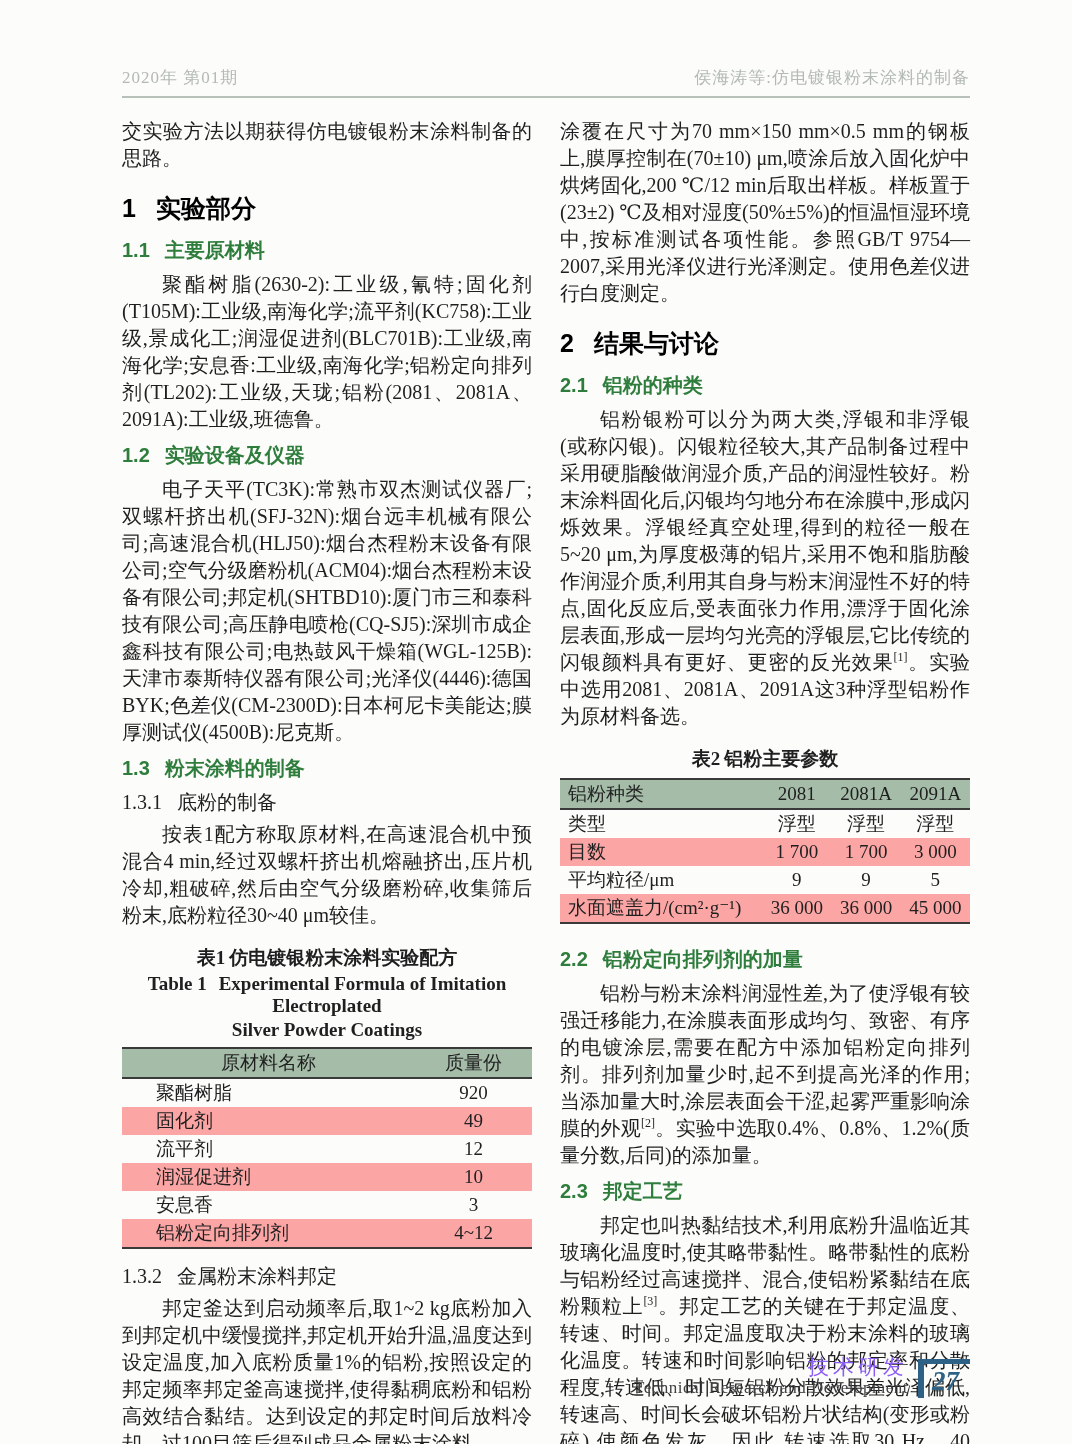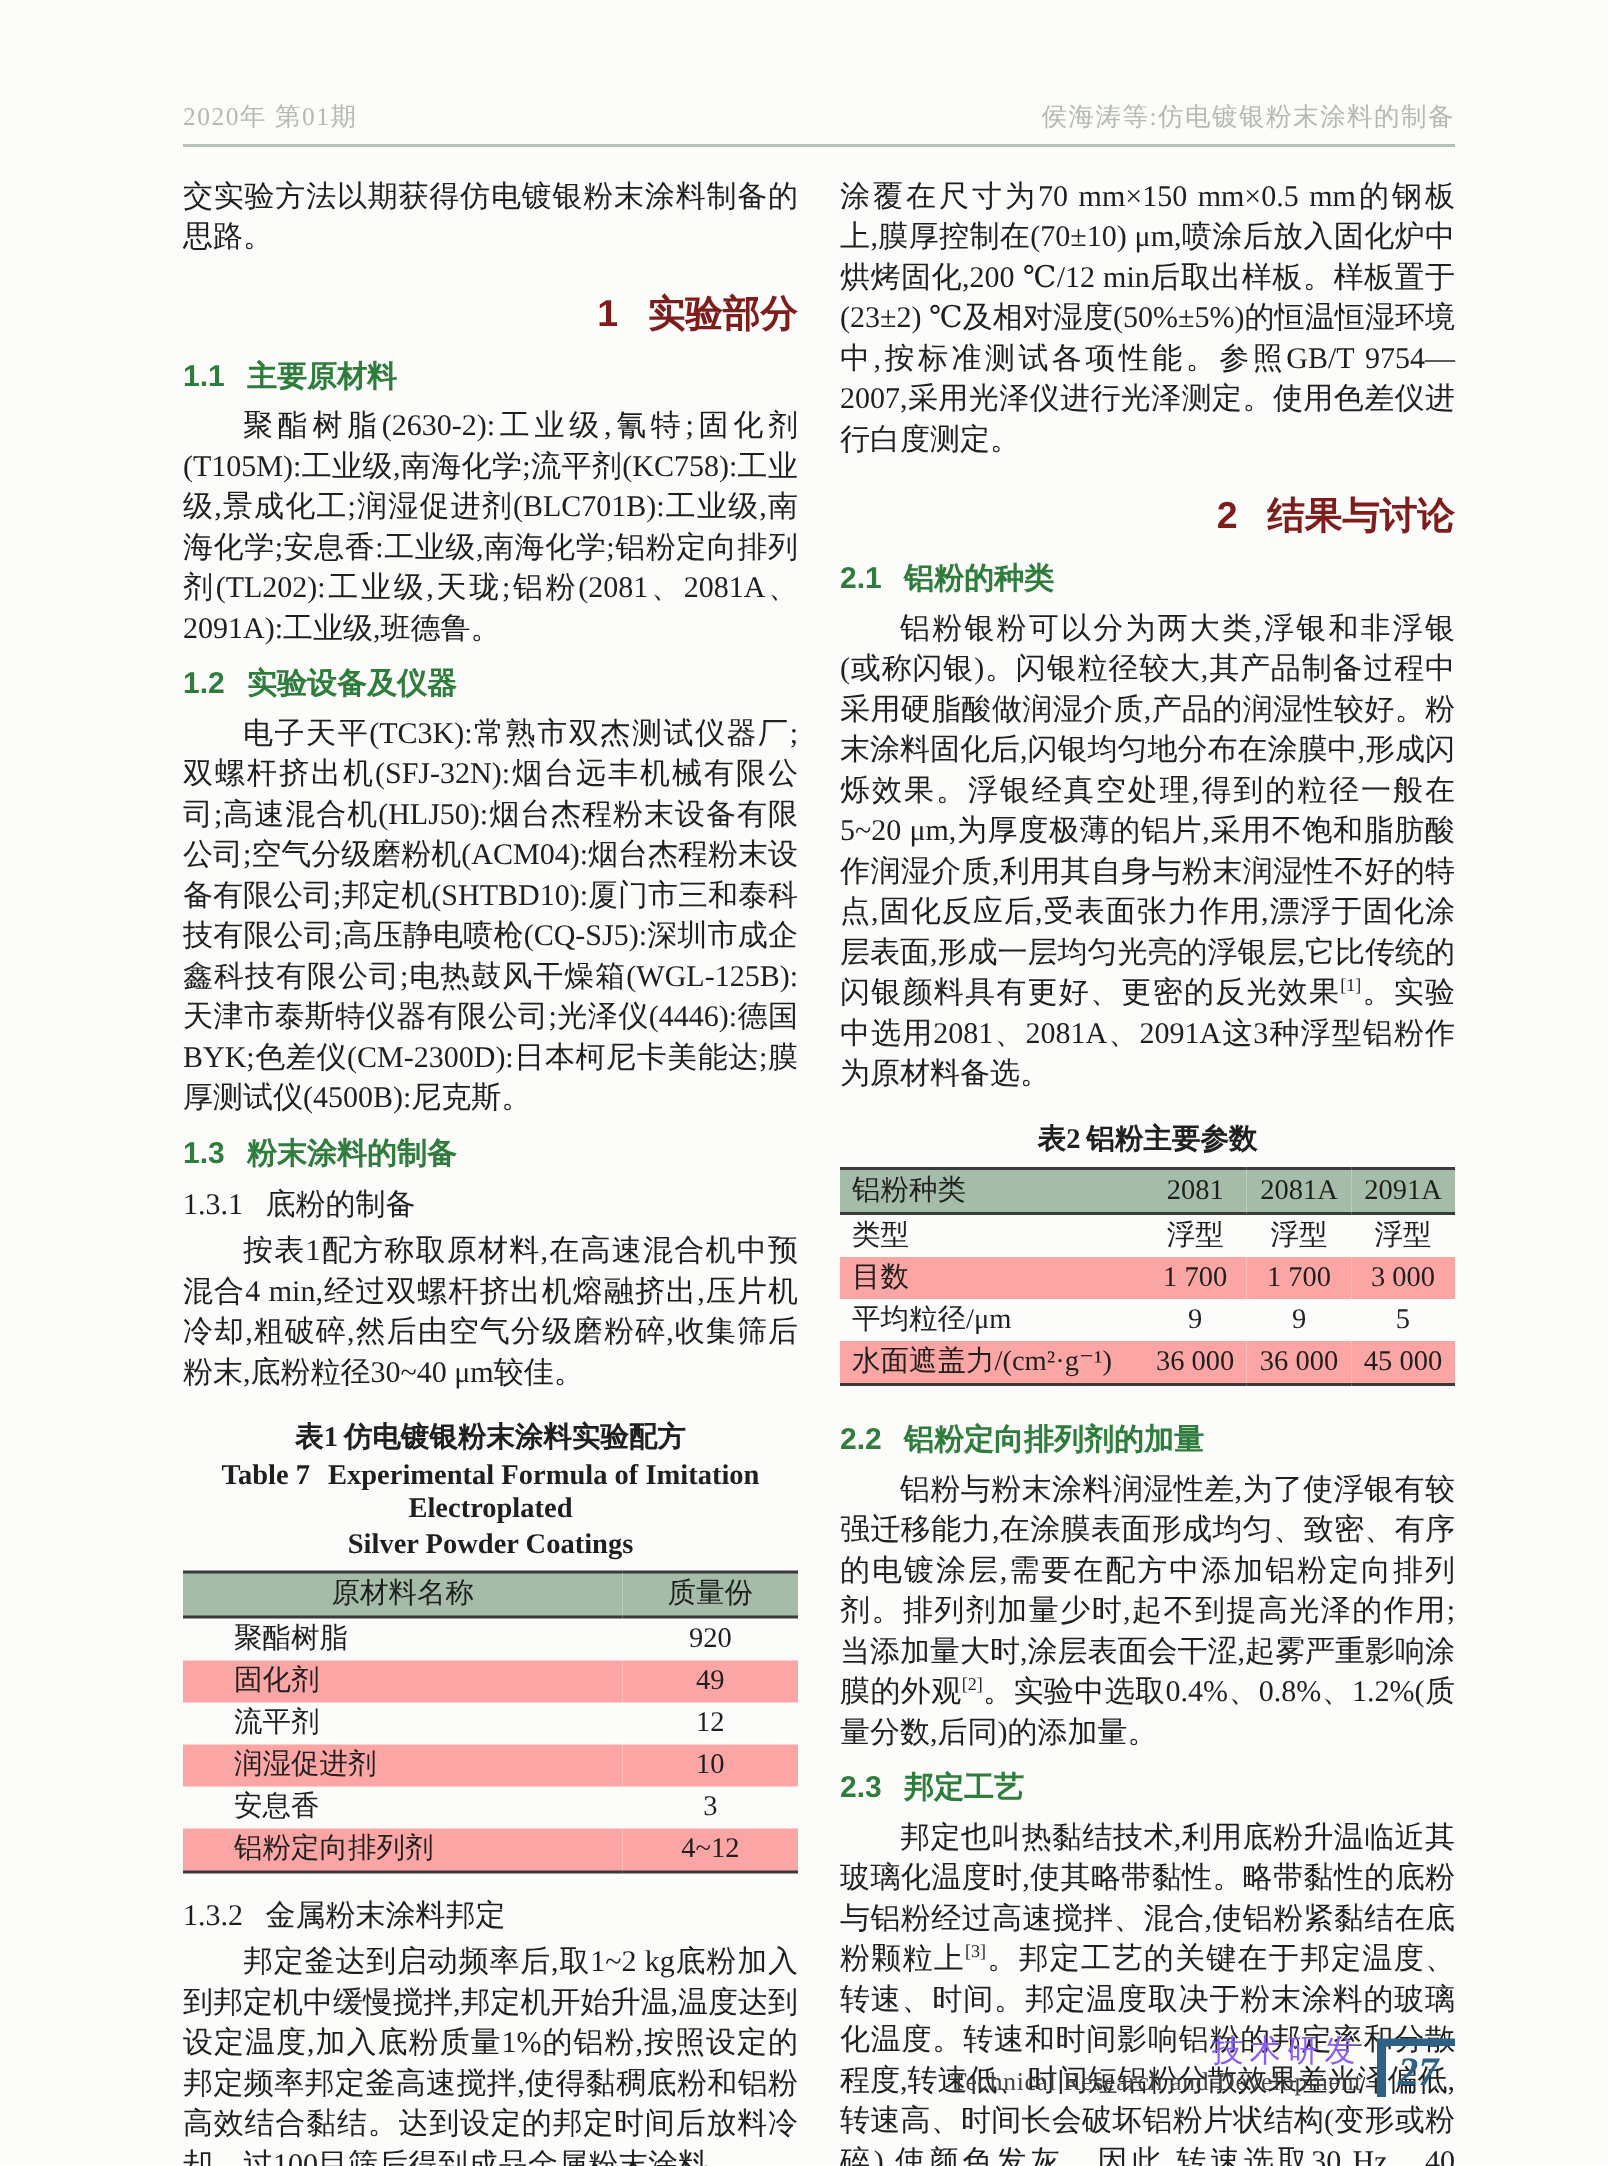--- a/index.html
+++ b/index.html
@@ -17,21 +17,21 @@
     padding-bottom:7px; border-bottom:2px solid #b9bfb9;
   }
   
   .content { position:absolute; left:122px; top:118px; width:848px; display:flex; gap:28px; }
   .col { width:410px; }
   p.body { margin:0; font-size:20px; line-height:27px; text-align:justify; text-indent:2em; }
   p.noindent { text-indent:0; }
   sup.ref { font-size:12px; line-height:0; }
   .h1 {
     font-family:"Liberation Sans","DejaVu Sans",sans-serif; font-weight:bold;
-    color:#7f1d1d; font-size:25px; margin:20px 0 12px;text-align:right;
+    color:#000000; font-size:25px; margin:20px 0 12px;
   }
   .h1 .hnum { margin-right:20px; }
   .h2 {
     font-family:"Liberation Sans","DejaVu Sans",sans-serif; font-weight:bold;
     color:#2e7d3c; font-size:20px; margin:9px 0 7px;
   }
   .h2 .hnum { margin-right:15px; }
   .h3 { font-size:20px; font-weight:normal; color:#1f1f1f; margin:7px 0 5px; }
   .h3 .hnum { margin-right:15px; }
   
@@ -99,21 +99,21 @@
       </div>
       <div class="h3">
         <span class="hnum">1.3.1</span><span>底粉的制备</span>
       </div>
       <p class="body">按表1配方称取原材料,在高速混合机中预混合4 min,经过双螺杆挤出机熔融挤出,压片机冷却,粗破碎,然后由空气分级磨粉碎,收集筛后粉末,底粉粒径30~40 μm较佳。</p>
 
       <div class="tcap-cn">
         <span class="cap-label">表1</span><span>仿电镀银粉末涂料实验配方</span>
       </div>
       <div class="tcap-en">
-        <span class="cap-label">Table 7</span><span>Experimental Formula of Imitation Electroplated</span>
+        <span class="cap-label">Table 1</span><span>Experimental Formula of Imitation Electroplated</span>
       </div>
       <div class="tcap-en">Silver Powder Coatings</div>
 
       <table class="datatable t1">
         <tbody>
           <tr class="thead">
             <td class="lbl">原材料名称</td>
             <td>质量份</td>
           </tr>
           <tr>

